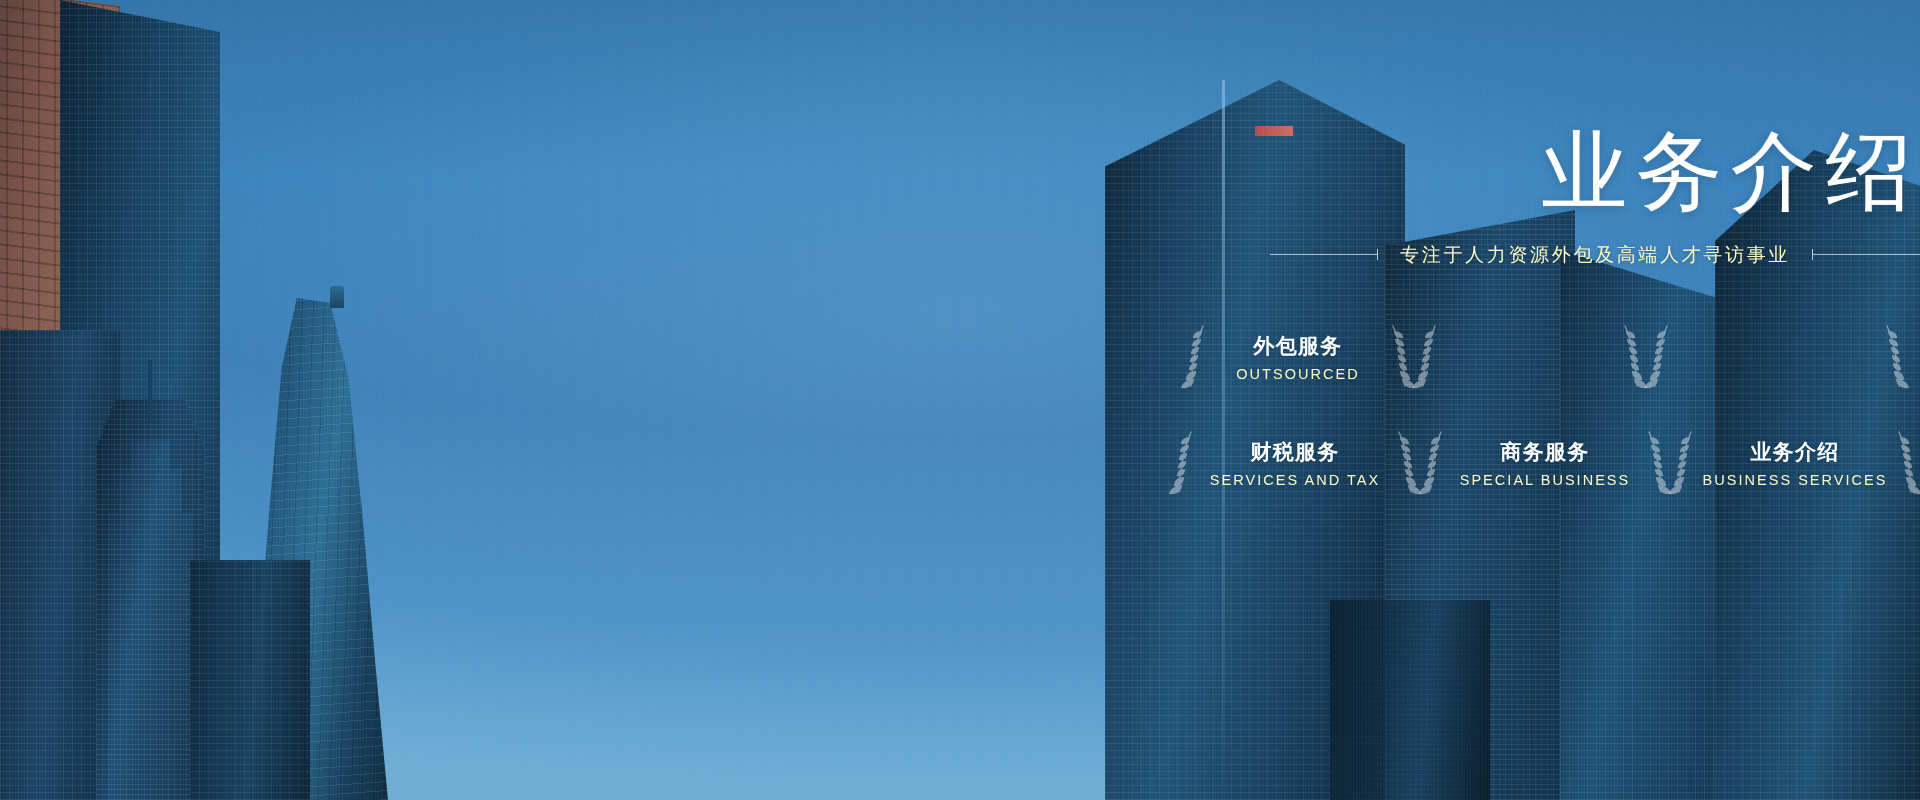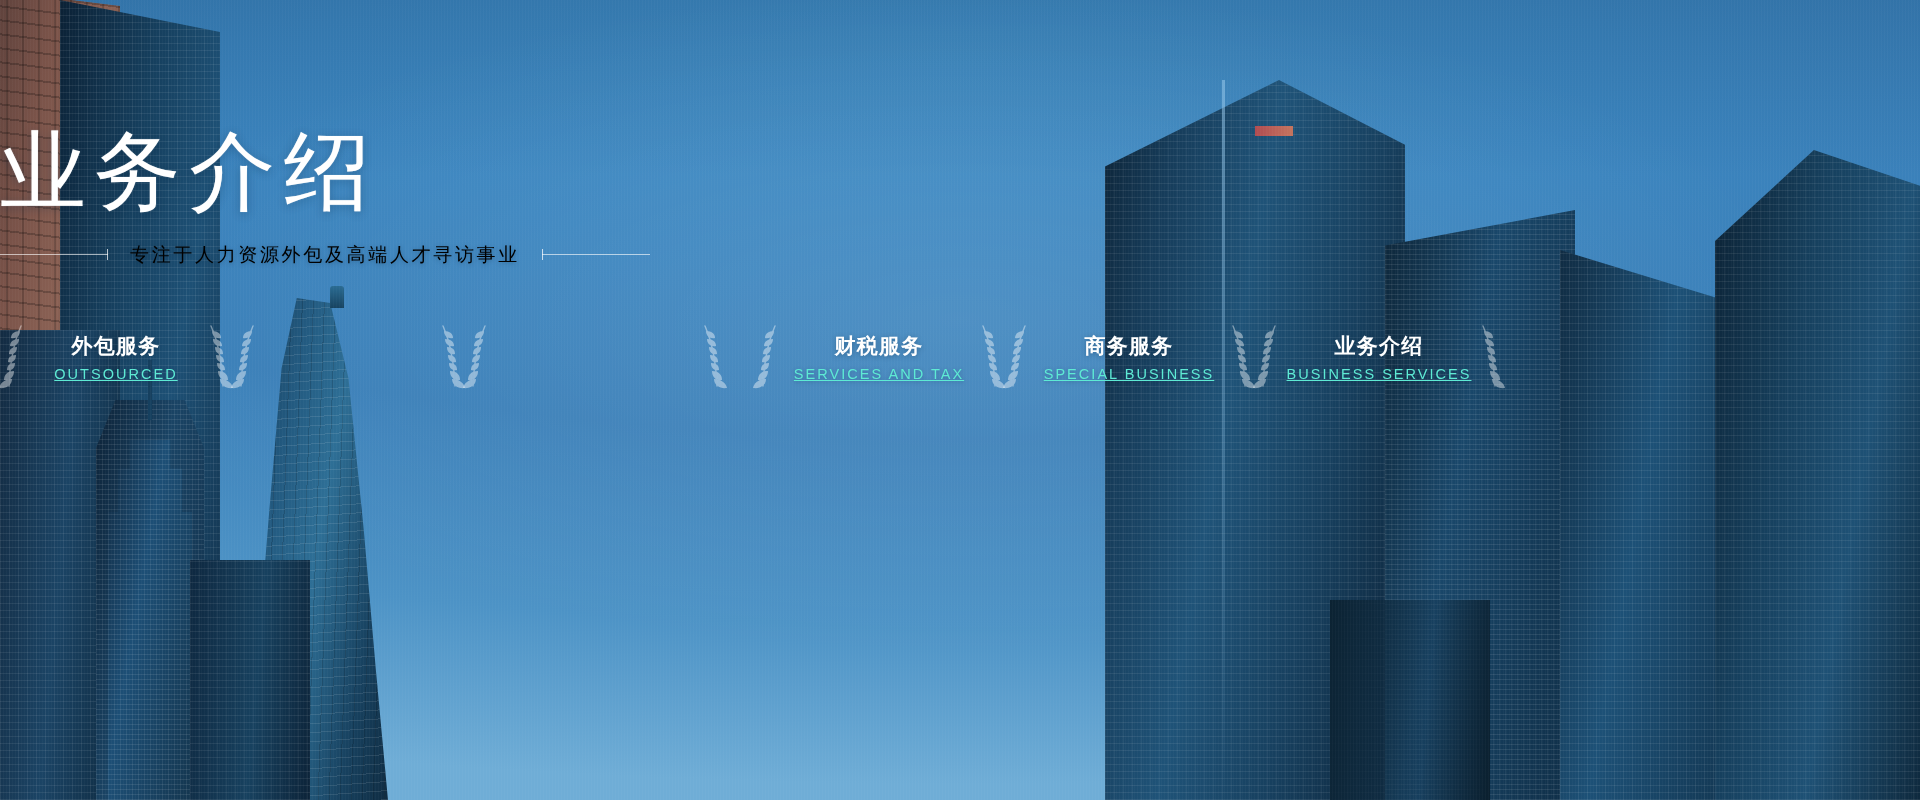--- a/index.html
+++ b/index.html
@@ -39,21 +39,21 @@
   }
   .win-fine{
     background-image:
       repeating-linear-gradient(0deg, rgba(255,255,255,.09) 0 1px, rgba(0,0,0,0) 1px 5px),
       repeating-linear-gradient(90deg, rgba(255,255,255,.06) 0 1px, rgba(0,0,0,0) 1px 6px);
   }
 
   
   .center{
     position:absolute;left:0;right:0;top:0;
-    display:flex;flex-direction:column;align-items:flex-start;
+    display:flex;flex-direction:column;align-items:flex-end;
   }
   .title{
     margin-top:128px;
     font-size:86px;line-height:1.02;letter-spacing:.10em;
     color:#ffffff;font-weight:400;
     text-shadow:0 2px 10px rgba(10,40,70,.30), 0 0 1px rgba(255,255,255,.7);
     white-space:nowrap;
   }
   .sub-row{
     margin-top:26px;display:flex;align-items:center;gap:0px;
@@ -64,43 +64,42 @@
   }
   .rule.left{margin-right:22px;}
   .rule.right{margin-left:22px;}
   .rule::after{
     content:"";position:absolute;top:-5px;width:1px;height:11px;background:rgba(255,255,255,.72);
   }
   .rule.left::after{right:0;}
   .rule.right::after{left:0;}
   .subtitle{
     font-size:19px;letter-spacing:.14em;white-space:nowrap;
-    color:#000000;text-shadow:0 1px 4px rgba(10,40,70,.35);
+    color:#fef9c3;text-shadow:0 1px 4px rgba(10,40,70,.35);
   }
 
   
   .services{
-    margin-top:50px;display:flex;flex-direction:row;gap:28px;align-items:center;
+    margin-top:50px;display:flex;flex-direction:column;gap:28px;align-items:center;
   }
   .srow{display:flex;align-items:flex-start;}
   .item{
     position:relative;display:flex;align-items:center;justify-content:center;
     width:232px;height:78px;
   }
   .srow.r1 .item{width:232px;}
   .srow.r2 .item{width:250px;}
   .labels{display:flex;flex-direction:column;align-items:center;gap:6px;z-index:2;}
   .cn{
     font-size:21px;font-weight:700;color:#ffffff;letter-spacing:.06em;white-space:nowrap;
     text-shadow:0 1px 5px rgba(10,40,70,.35);
   }
   .en{
-    font-size:14.5px;color:#5eead4;letter-spacing:.14em;white-space:nowrap;font-weight:400;
+    font-size:14.5px;color:#fef9c3;letter-spacing:.14em;white-space:nowrap;font-weight:400;
     text-shadow:0 1px 4px rgba(10,40,70,.3);
-    text-decoration:underline;
   }
   .laurel{position:absolute;top:4px;width:34px;height:70px;opacity:.42;}
   .laurel.l{left:-6px;}
   .laurel.r{right:-6px;transform:scaleX(-1);}
   .laurel svg{width:100%;height:100%;display:block;}
 </style>
 </head>
 <body>
 
 <div class="stage">

